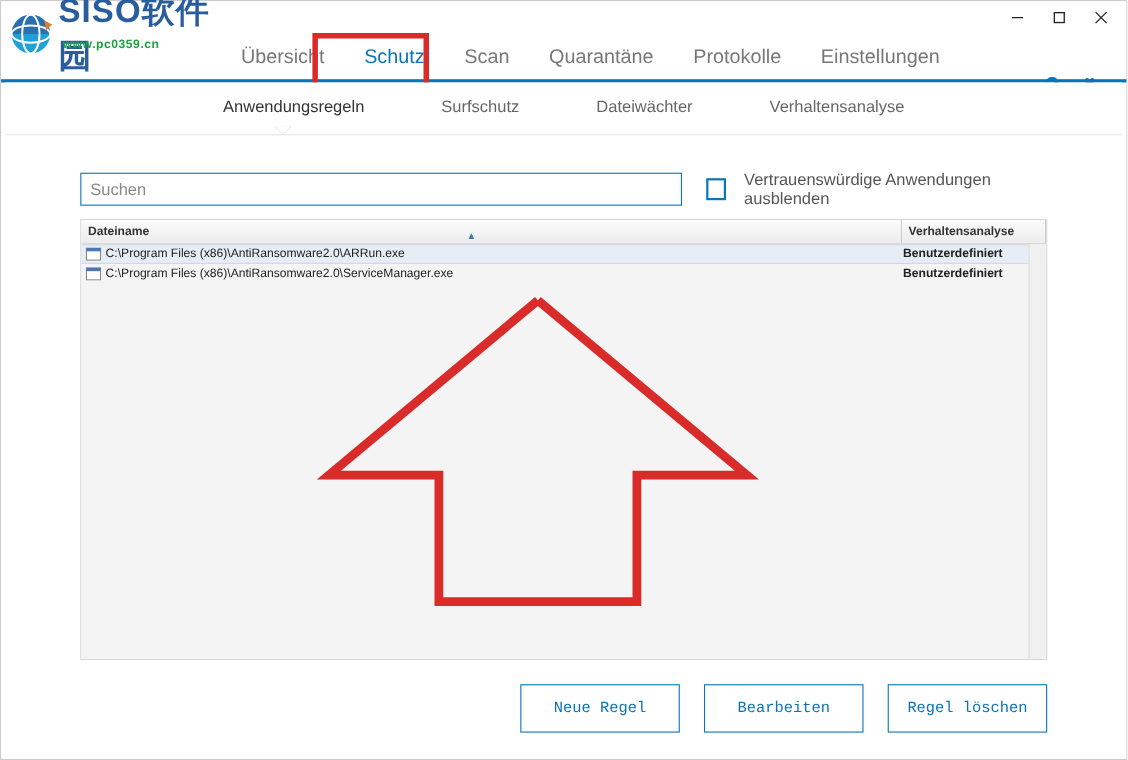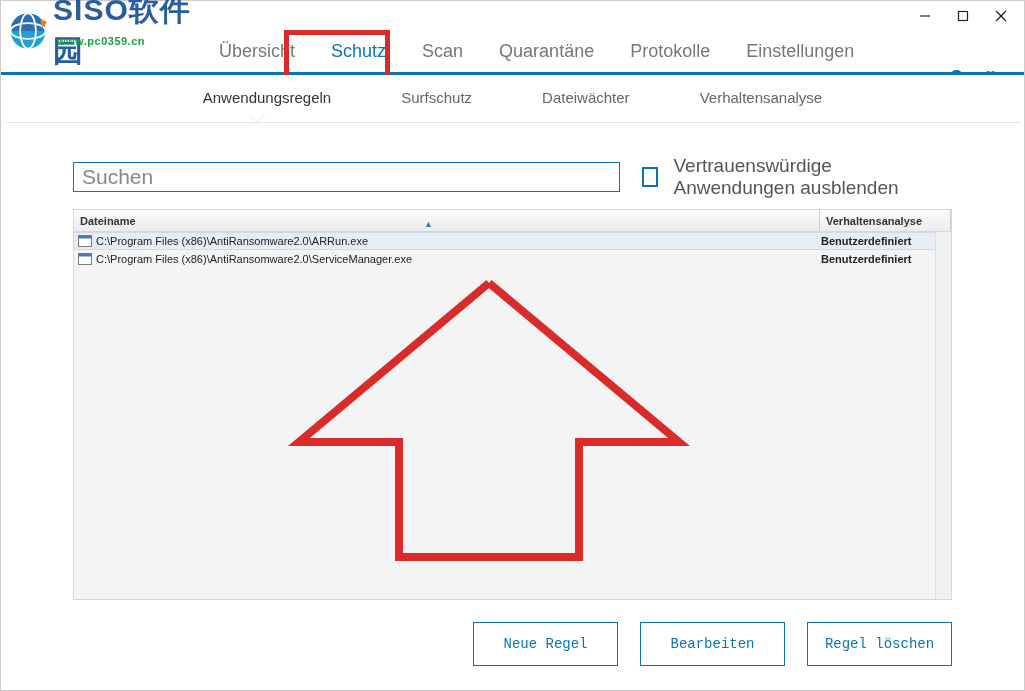--- a/index.html
+++ b/index.html
@@ -19,24 +19,24 @@
 .help-icons { position: absolute; right: 28px; top: 34px; display: flex; gap: 22px; }
 .help-icons span { color: #0a74b7; font-size: 22px; font-weight: 700; }
 .sub-tabs { display: flex; justify-content: center; gap: 70px; height: 48px; align-items: center; border-bottom: 1px solid #e5e5e5; background: #fff; position: relative; margin: 0 4px; }
 .sub-tabs .stab { color: #666; font-size: 15px; position: relative; padding-bottom: 2px; }
 .sub-tabs .stab.active { color: #333; }
 .sub-tabs .pointer { position: absolute; bottom: -1px; width: 0; height: 0; border-left: 8px solid transparent; border-right: 8px solid transparent; border-top: 8px solid #e5e5e5; }
 .sub-tabs .pointer-inner { position: absolute; bottom: 0px; width: 0; height: 0; border-left: 7px solid transparent; border-right: 7px solid transparent; border-top: 7px solid #fff; }
 .content { flex: 1; padding: 32px 72px 24px 72px; display: flex; flex-direction: column; }
 .search-row { display: flex; align-items: center; gap: 16px; margin-bottom: 10px; }
 .search-box { flex: 0 0 547px; height: 30px; border: 1px solid #0a74b7; padding: 0 8px; font-size: 15px; color: #888; display: flex; align-items: center; }
-.search-box input { border: none; outline: none; width: 100%; font-size: 21px; color: #a21caf; }
+.search-box input { border: none; outline: none; width: 100%; font-size: 15px; color: #a21caf; }
 .search-box input::placeholder { color: #888; }
 .checkbox { width: 20px; height: 20px; border: 2px solid #0a74b7; margin-left: 6px; }
-.hide-label { color: #555; font-size: 19px; }
+.hide-label { color: #555; font-size: 15px; }
 .table { border: 1px solid #d7d7d7; background: #f4f4f4; flex: 1; display: flex; flex-direction: column; position: relative; }
 .table-header { display: flex; height: 22px; background: linear-gradient(#fbfbfb,#ececec); border-bottom: 1px solid #d7d7d7; font-size: 11px; color: #333; font-weight: 700; align-items: center; }
 .th-file { flex: 1; padding-left: 6px; position: relative; }
 .th-sep { width: 1px; background: #ccc; height: 100%; }
 .th-analysis { width: 130px; padding-left: 6px; }
 .sort-arrow { color: #3a7db5; font-size: 9px; position: absolute; left: 350px; top: 4px; }
 .table-body { background: #f4f4f4; flex: 1; position: relative; }
 .row { display: flex; height: 18px; align-items: center; font-size: 11px; color: #222; border-bottom: 1px solid transparent; }
 .row.selected { background: #e6edf5; border-top: 1px solid #cfdae8; border-bottom: 1px solid #cfdae8; }
 .row .ricon { width: 14px; height: 12px; margin: 0 4px 0 4px; }

